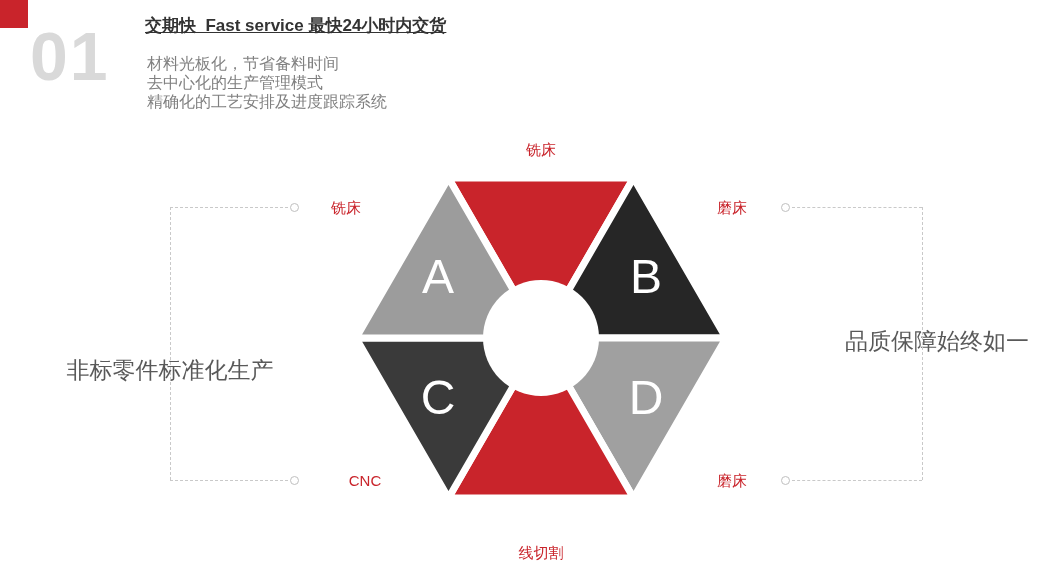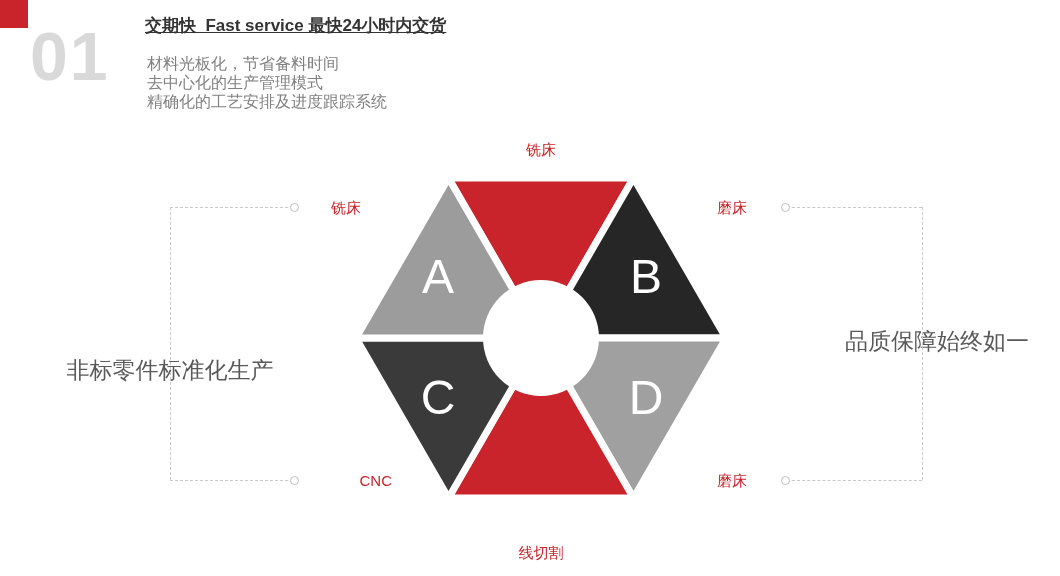--- a/index.html
+++ b/index.html
@@ -51,21 +51,21 @@
   .red-label {
     position: absolute;
     font-size: 15px;
     color: var(--accent-red, #c9242b);
     text-align: center;
     width: 100px;
   }
   .red-label.top          { left: 491px; top: 141px; }
   .red-label.bottom       { left: 491px; top: 544px; }
   .red-label.left-top     { left: 296px; top: 199px; }
-  .red-label.left-bottom  { left: 292px; top: 472px; text-align: right; }
+  .red-label.left-bottom  { left: 315px; top: 472px; }
   .red-label.right-top    { left: 682px; top: 199px; }
   .red-label.right-bottom { left: 682px; top: 472px; }
   .hex-svg { position: absolute; left: 351px; top: 166px; }
   .hex-letter {
     fill: #ffffff;
     font-family: "Liberation Sans", "DejaVu Sans", sans-serif;
     font-size: 48px;
     font-weight: 400;
   }
 </style>

